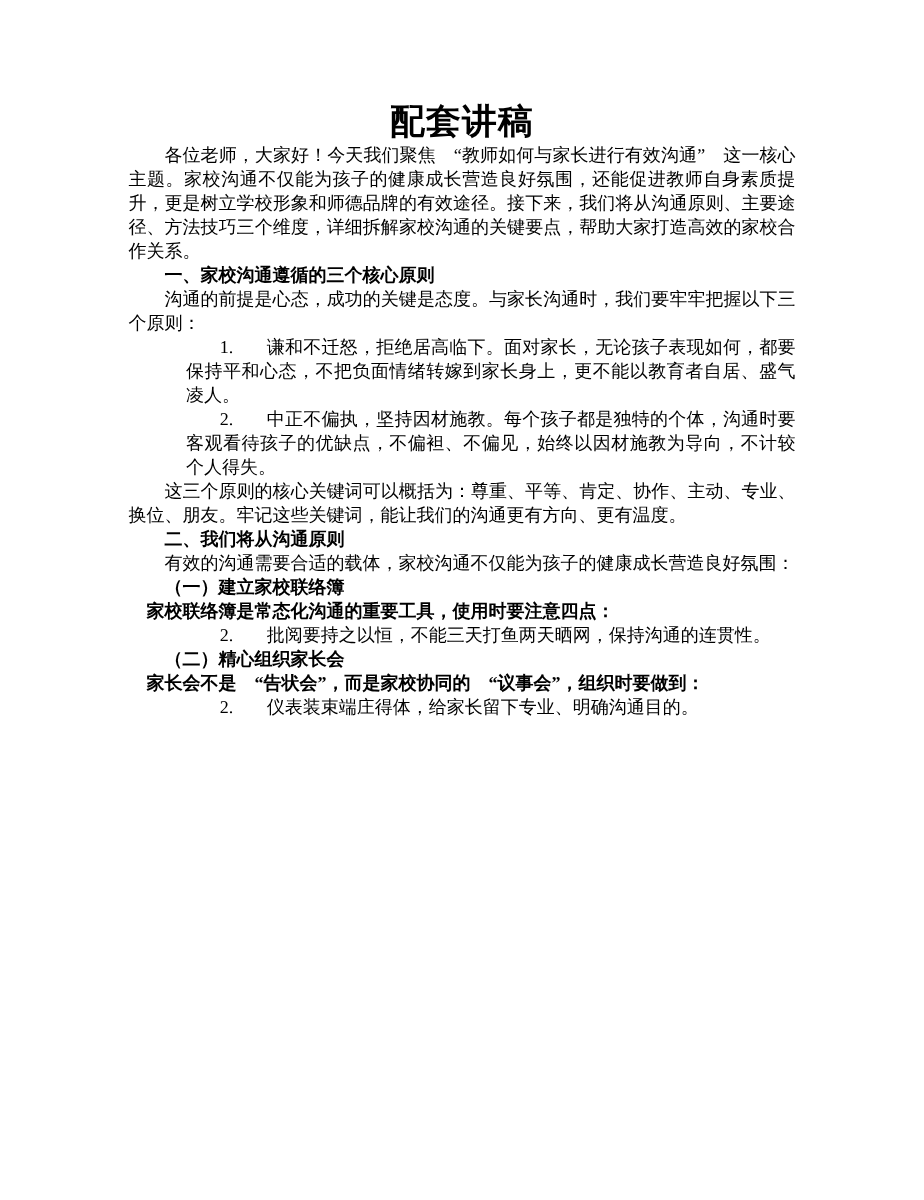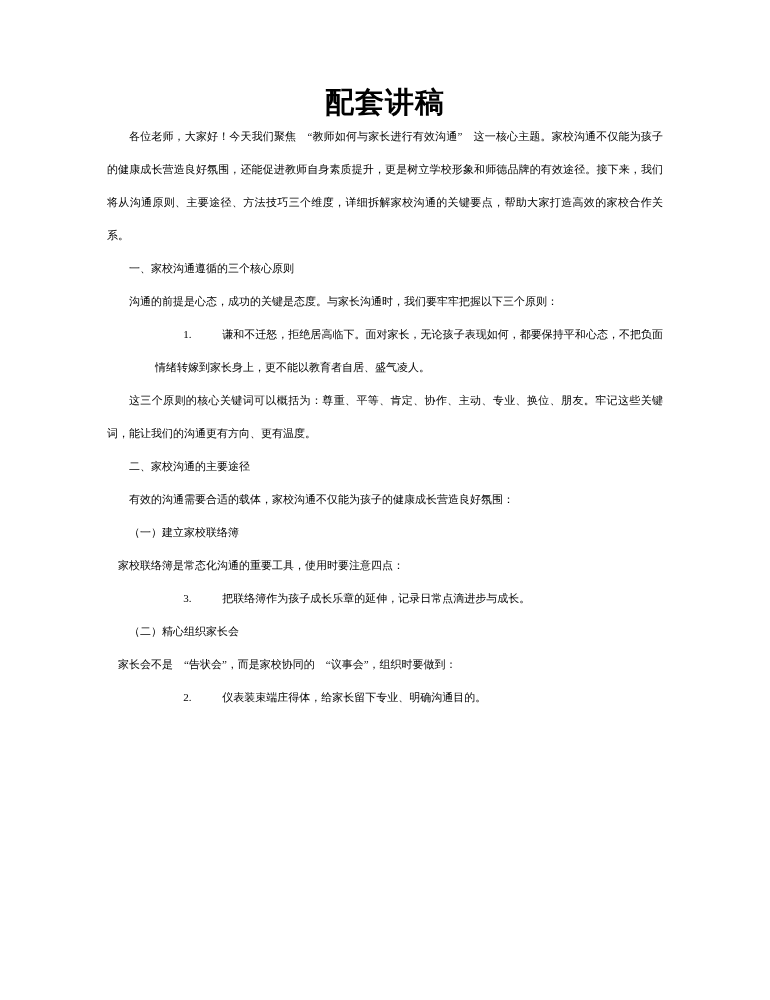--- a/index.html
+++ b/index.html
@@ -23,35 +23,35 @@
   }
   .doc-title {
     font-size: 29px;
     font-weight: bold;
     line-height: 36px;
     text-align: center;
     margin: 0;
     letter-spacing: 1px;
   }
   .content {
-    font-size: 11px;
-    line-height: 33px;
+    font-size: 15px;
+    line-height: 20px;
     text-align: justify;
     line-break: strict;
   }
   .content > div {
     margin: 0;
   }
   
   .p-indent2 { text-indent: 2em; }
   
-  .p-indent1 { text-indent: 1em; }
+  .p-indent1 { text-indent: 1em; font-weight: bold; }
   
   .heading {
-    font-weight: normal;
+    font-weight: bold;
     text-indent: 2em;
   }
   
   .li {
     padding-left: 48px;
     text-indent: 28.2px;
   }
   .li .num {
     display: inline-block;
     width: 39px;
@@ -69,35 +69,36 @@
   <div class="content">
 
     <div class="p-indent2">各位老师，大家好！今天我们聚焦　“教师如何与家长进行有效沟通”　这一核心主题。家校沟通不仅能为孩子的健康成长营造良好氛围，还能促进教师自身素质提升，更是树立学校形象和师德品牌的有效途径。接下来，我们将从沟通原则、主要途径、方法技巧三个维度，详细拆解家校沟通的关键要点，帮助大家打造高效的家校合作关系。</div>
 
     <div class="heading">一、家校沟通遵循的三个核心原则</div>
 
     <div class="p-indent2">沟通的前提是心态，成功的关键是态度。与家长沟通时，我们要牢牢把握以下三个原则：</div>
 
     <div class="li"><span class="num">1.</span><span>谦和不迁怒，拒绝居高临下。面对家长，无论孩子表现如何，都要保持平和心态，不把负面情绪转嫁到家长身上，更不能以教育者自居、盛气凌人。</span></div>
 
+    <div class="li"><span class="num">2.</span><span>中正不偏执，坚持因材施教。每个孩子都是独特的个体，沟通时要客观看待孩子的优缺点，不偏袒、不偏见，始终以因材施教为导向，不计较个人得失。</span></div>
 
 
     <div class="p-indent2">这三个原则的核心关键词可以概括为：尊重、平等、肯定、协作、主动、专业、换位、朋友。牢记这些关键词，能让我们的沟通更有方向、更有温度。</div>
 
-    <div class="heading">二、家校沟通的主要途径</div>
+    <div class="heading">二、我们将从沟通原则</div>
 
     <div class="p-indent2">有效的沟通需要合适的载体，家校沟通不仅能为孩子的健康成长营造良好氛围：</div>
 
     <div class="heading">（一）建立家校联络簿</div>
 
     <div class="p-indent1">家校联络簿是常态化沟通的重要工具，使用时要注意四点：</div>
 
 
+    <div class="li"><span class="num">2.</span><span>批阅要持之以恒，不能三天打鱼两天晒网，保持沟通的连贯性。</span></div>
 
-    <div class="li"><span class="num">3.</span><span>把联络簿作为孩子成长乐章的延伸，记录日常点滴进步与成长。</span></div>
 
 
     <div class="heading">（二）精心组织家长会</div>
 
     <div class="p-indent1">家长会不是　“告状会”，而是家校协同的　“议事会”，组织时要做到：</div>
 
 
     <div class="li"><span class="num">2.</span><span>仪表装束端庄得体，给家长留下专业、明确沟通目的。</span></div>
 
   </div>

